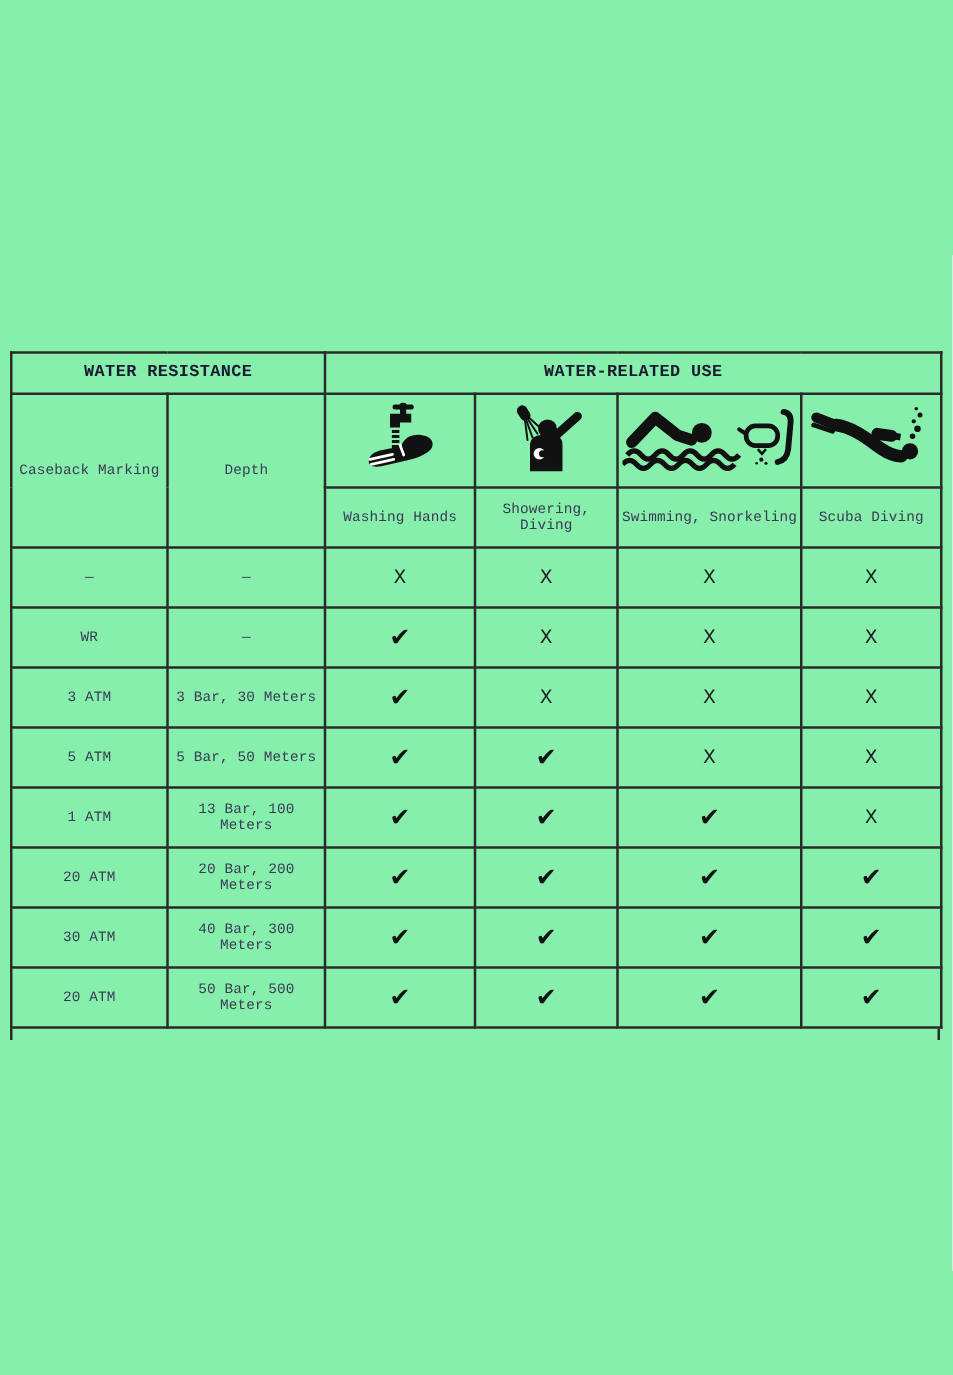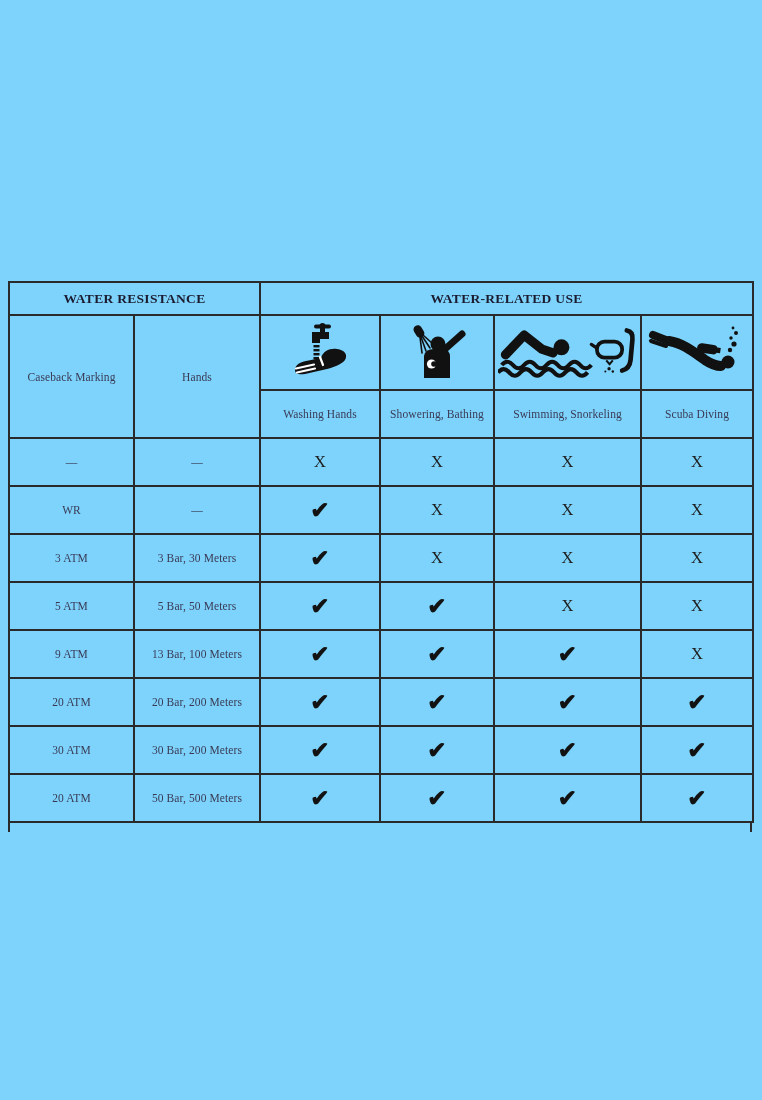--- a/index.html
+++ b/index.html
@@ -1,21 +1,21 @@
 <!DOCTYPE html>
 <html><head>
 <meta charset="utf-8">
 <style>
   html, body { margin: 0; padding: 0; background: #ffffff; }
   .canvas {
     position: relative;
     width: 762px;
     height: 1100px;
-    background: #7dd3fc;
-    font-family: Liberation Serif, serif;
+    background: #86efac;
+    font-family: Liberation Mono, monospace;
     overflow: hidden;
   }
   .table-wrap {
     position: absolute;
     left: 8px;
     top: 281px;
     width: 744px;
   }
   table {
     border-collapse: collapse;
@@ -80,21 +80,21 @@
           <col style="width:147px">
           <col style="width:112px">
       </colgroup>
       <thead>
         <tr class="title-row">
           <th colspan="2">WATER RESISTANCE</th>
           <th colspan="4">WATER-RELATED USE</th>
         </tr>
         <tr class="icon-row">
           <td rowspan="2" class="colhead">Caseback Marking</td>
-          <td rowspan="2" class="colhead">Hands</td>
+          <td rowspan="2" class="colhead">Depth</td>
           <td>
             <span class="icon">
               <svg width="66" height="56" viewBox="0 0 66 56" fill="#111111" xmlns="http://www.w3.org/2000/svg">
                 <rect x="27" y="1.5" width="17" height="4" rx="2"></rect>
                 <circle cx="35.5" cy="3" r="3"></circle>
                 <rect x="33" y="4" width="5" height="6"></rect>
                 <path d="M25 9 H42 V16 H33 V20 H25 Z"></path>
                 <rect x="26.5" y="22" width="6" height="2.4"></rect>
                 <rect x="26.5" y="26" width="6" height="2.4"></rect>
                 <rect x="26.5" y="30" width="6" height="2.4"></rect>
@@ -160,21 +160,21 @@
                 <circle cx="87" cy="21" r="2.6"></circle>
                 <circle cx="84" cy="15" r="1.7"></circle>
                 <circle cx="89" cy="10" r="2"></circle>
                 <circle cx="86" cy="5" r="1.4"></circle>
               </svg>
             </span>
           </td>
         </tr>
         <tr class="label-row">
           <td>Washing Hands</td>
-          <td>Showering, Bathing</td>
+          <td>Showering, Diving</td>
           <td>Swimming, Snorkeling</td>
           <td>Scuba Diving</td>
         </tr>
       </thead>
       <tbody>
   <tr>
     <td class="marking">—</td>
     <td class="depth">—</td>
     <td class="mark-x">X</td>
     <td class="mark-x">X</td>
@@ -203,40 +203,40 @@
   <tr>
     <td class="marking">5 ATM</td>
     <td class="depth">5 Bar, 50 Meters</td>
     <td class="mark-check">✔</td>
     <td class="mark-check">✔</td>
     <td class="mark-x">X</td>
     <td class="mark-x">X</td>
   </tr>
 
   <tr>
-    <td class="marking">9 ATM</td>
+    <td class="marking">1 ATM</td>
     <td class="depth">13 Bar, 100 Meters</td>
     <td class="mark-check">✔</td>
     <td class="mark-check">✔</td>
     <td class="mark-check">✔</td>
     <td class="mark-x">X</td>
   </tr>
 
   <tr>
     <td class="marking">20 ATM</td>
     <td class="depth">20 Bar, 200 Meters</td>
     <td class="mark-check">✔</td>
     <td class="mark-check">✔</td>
     <td class="mark-check">✔</td>
     <td class="mark-check">✔</td>
   </tr>
 
   <tr>
     <td class="marking">30 ATM</td>
-    <td class="depth">30 Bar, 200 Meters</td>
+    <td class="depth">40 Bar, 300 Meters</td>
     <td class="mark-check">✔</td>
     <td class="mark-check">✔</td>
     <td class="mark-check">✔</td>
     <td class="mark-check">✔</td>
   </tr>
 
   <tr>
     <td class="marking">20 ATM</td>
     <td class="depth">50 Bar, 500 Meters</td>
     <td class="mark-check">✔</td>

